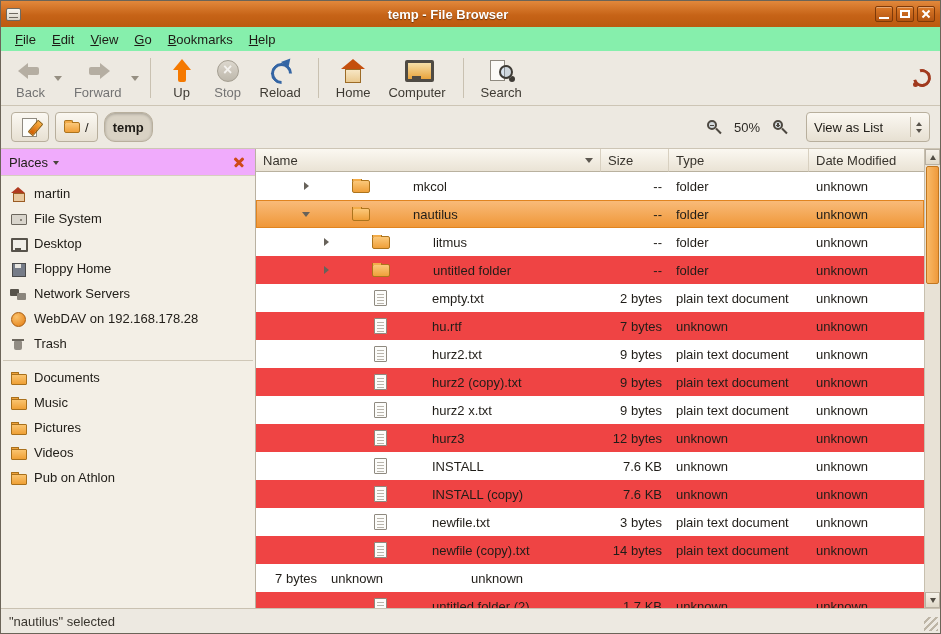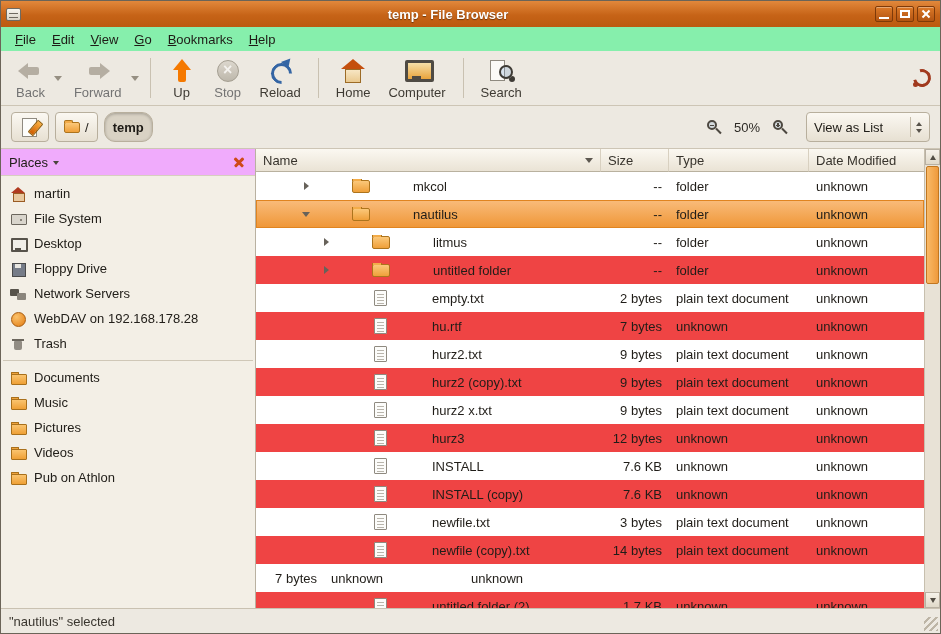--- a/index.html
+++ b/index.html
@@ -300,21 +300,21 @@
           <div class="place-item">
     <span class="p-icon pi-filesystem"></span>
     <span class="p-label">File System</span>
   </div>
           <div class="place-item">
     <span class="p-icon pi-desktop"></span>
     <span class="p-label">Desktop</span>
   </div>
           <div class="place-item">
     <span class="p-icon pi-floppy"></span>
-    <span class="p-label">Floppy Drive</span>
+    <span class="p-label">Floppy Home</span>
   </div>
           <div class="place-item">
     <span class="p-icon pi-network"></span>
     <span class="p-label">Network Servers</span>
   </div>
           <div class="place-item">
     <span class="p-icon pi-webdav"></span>
     <span class="p-label">WebDAV on 192.168.178.28</span>
   </div>
           <div class="place-item">

